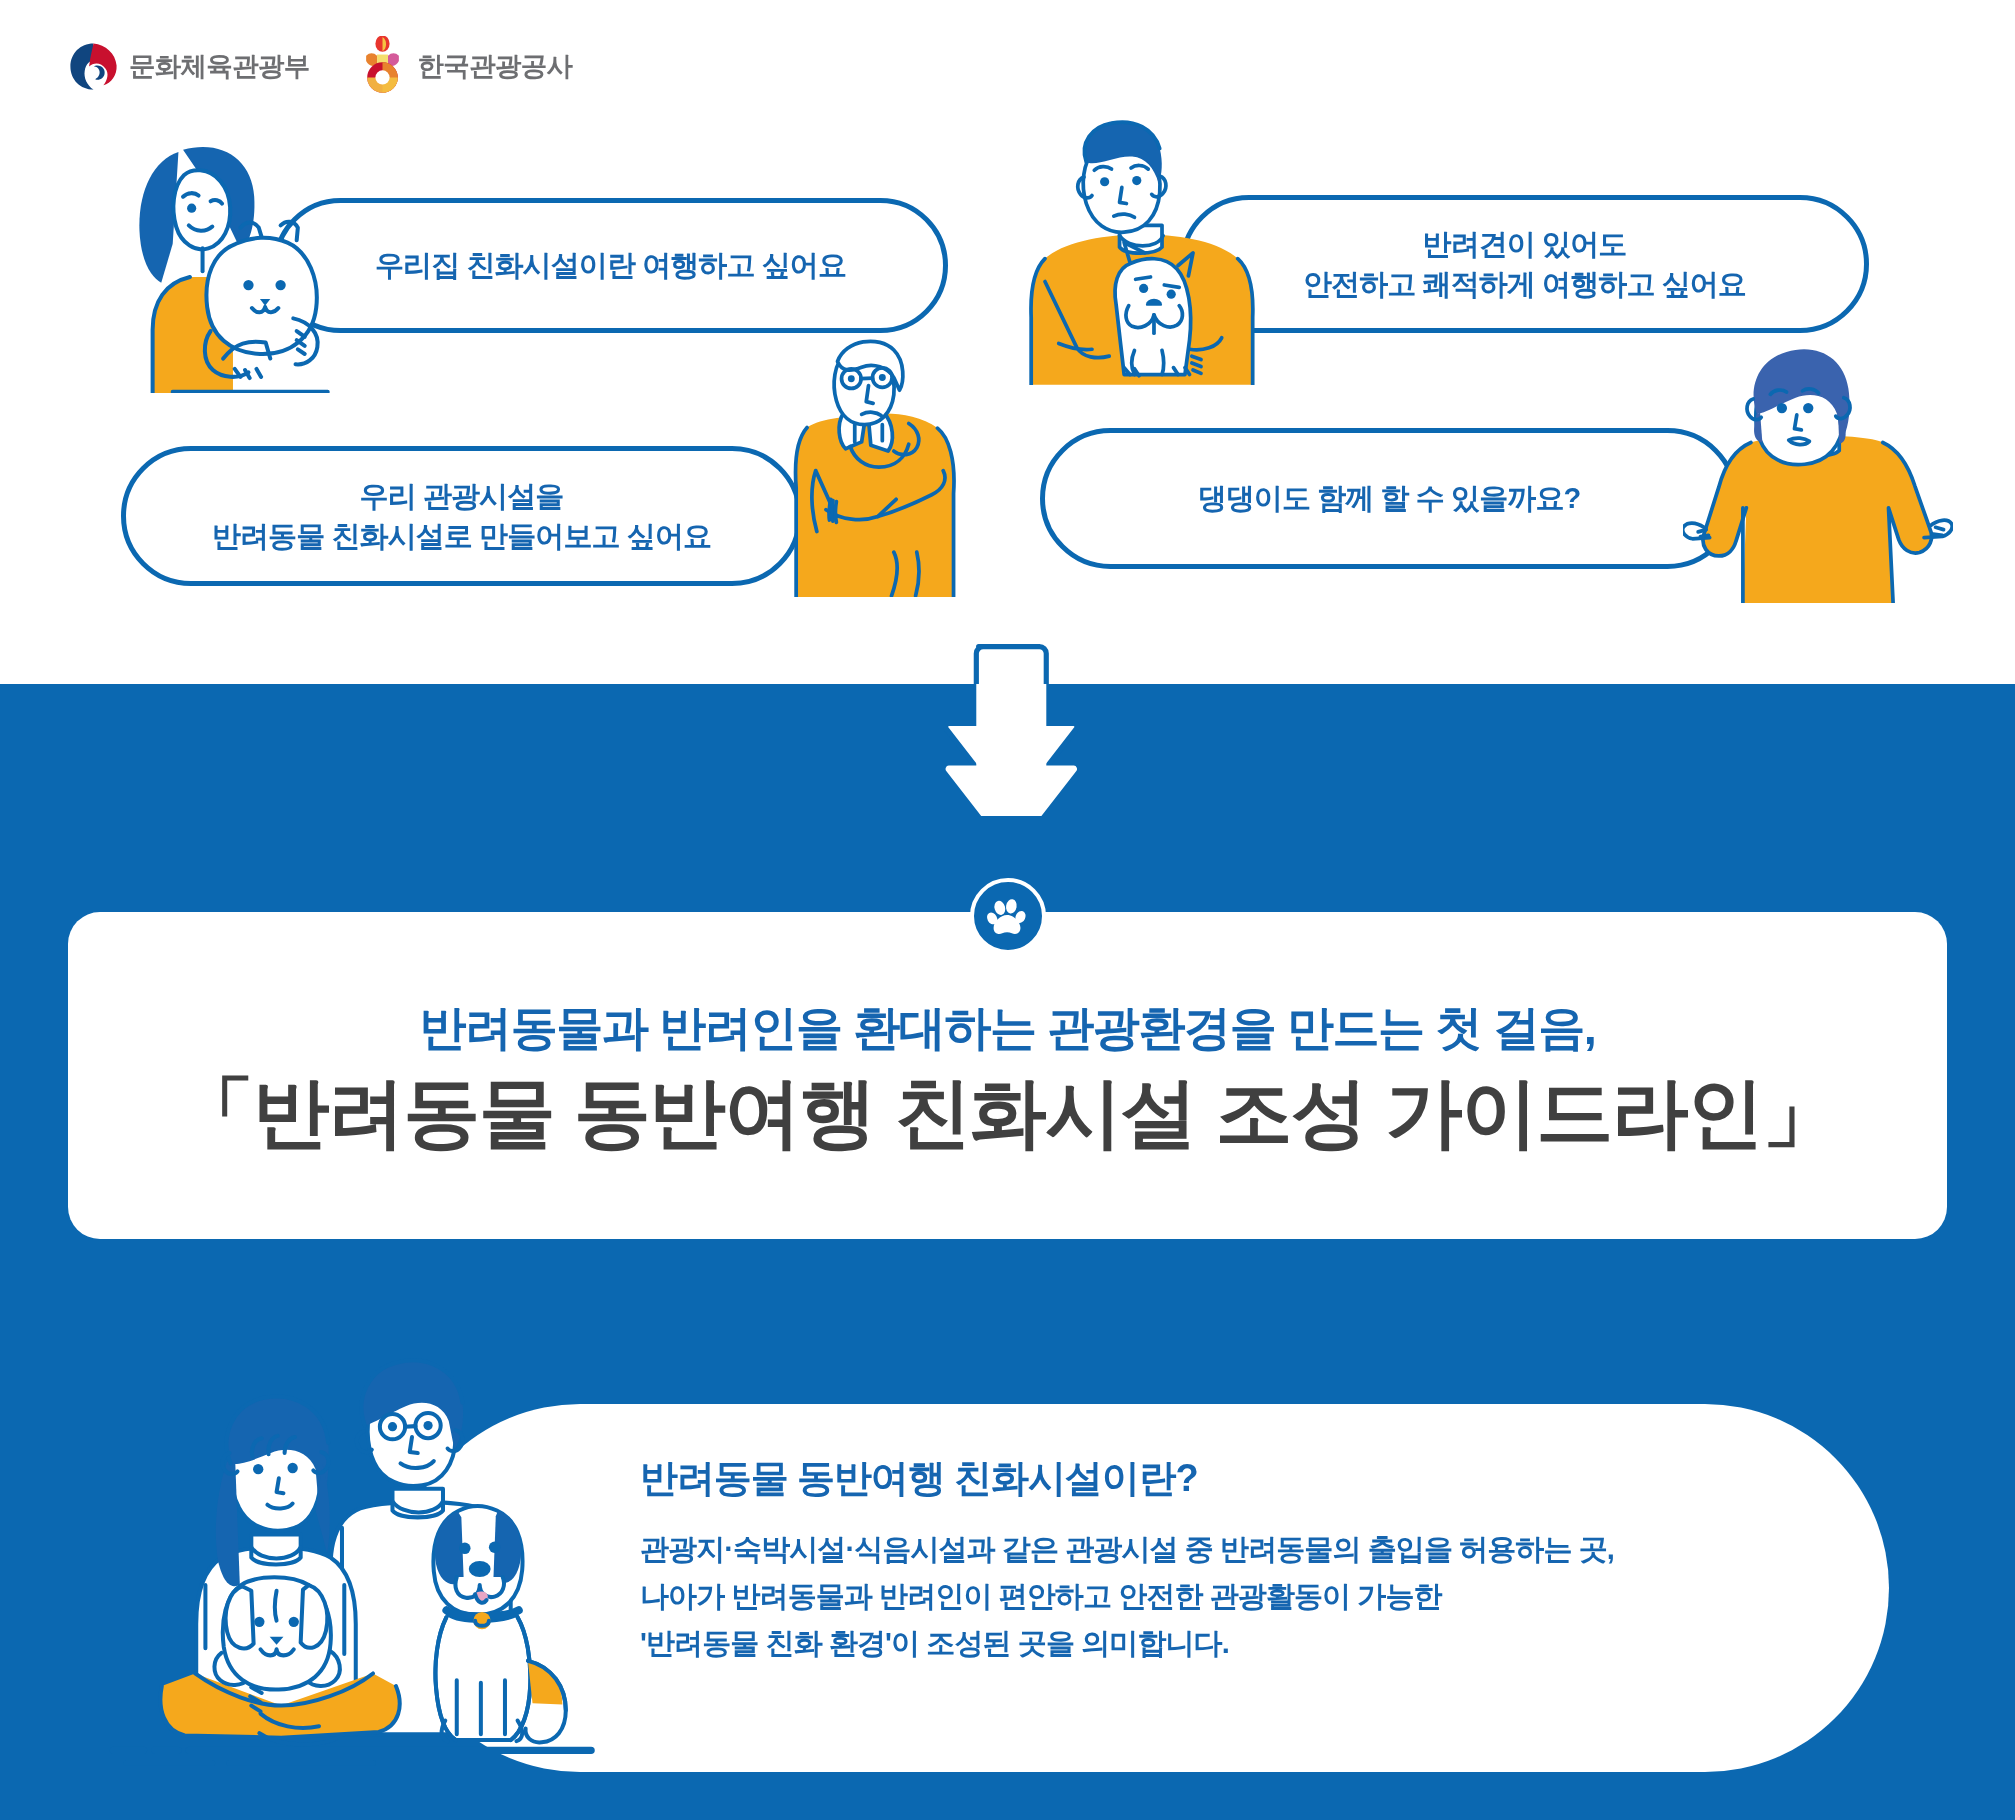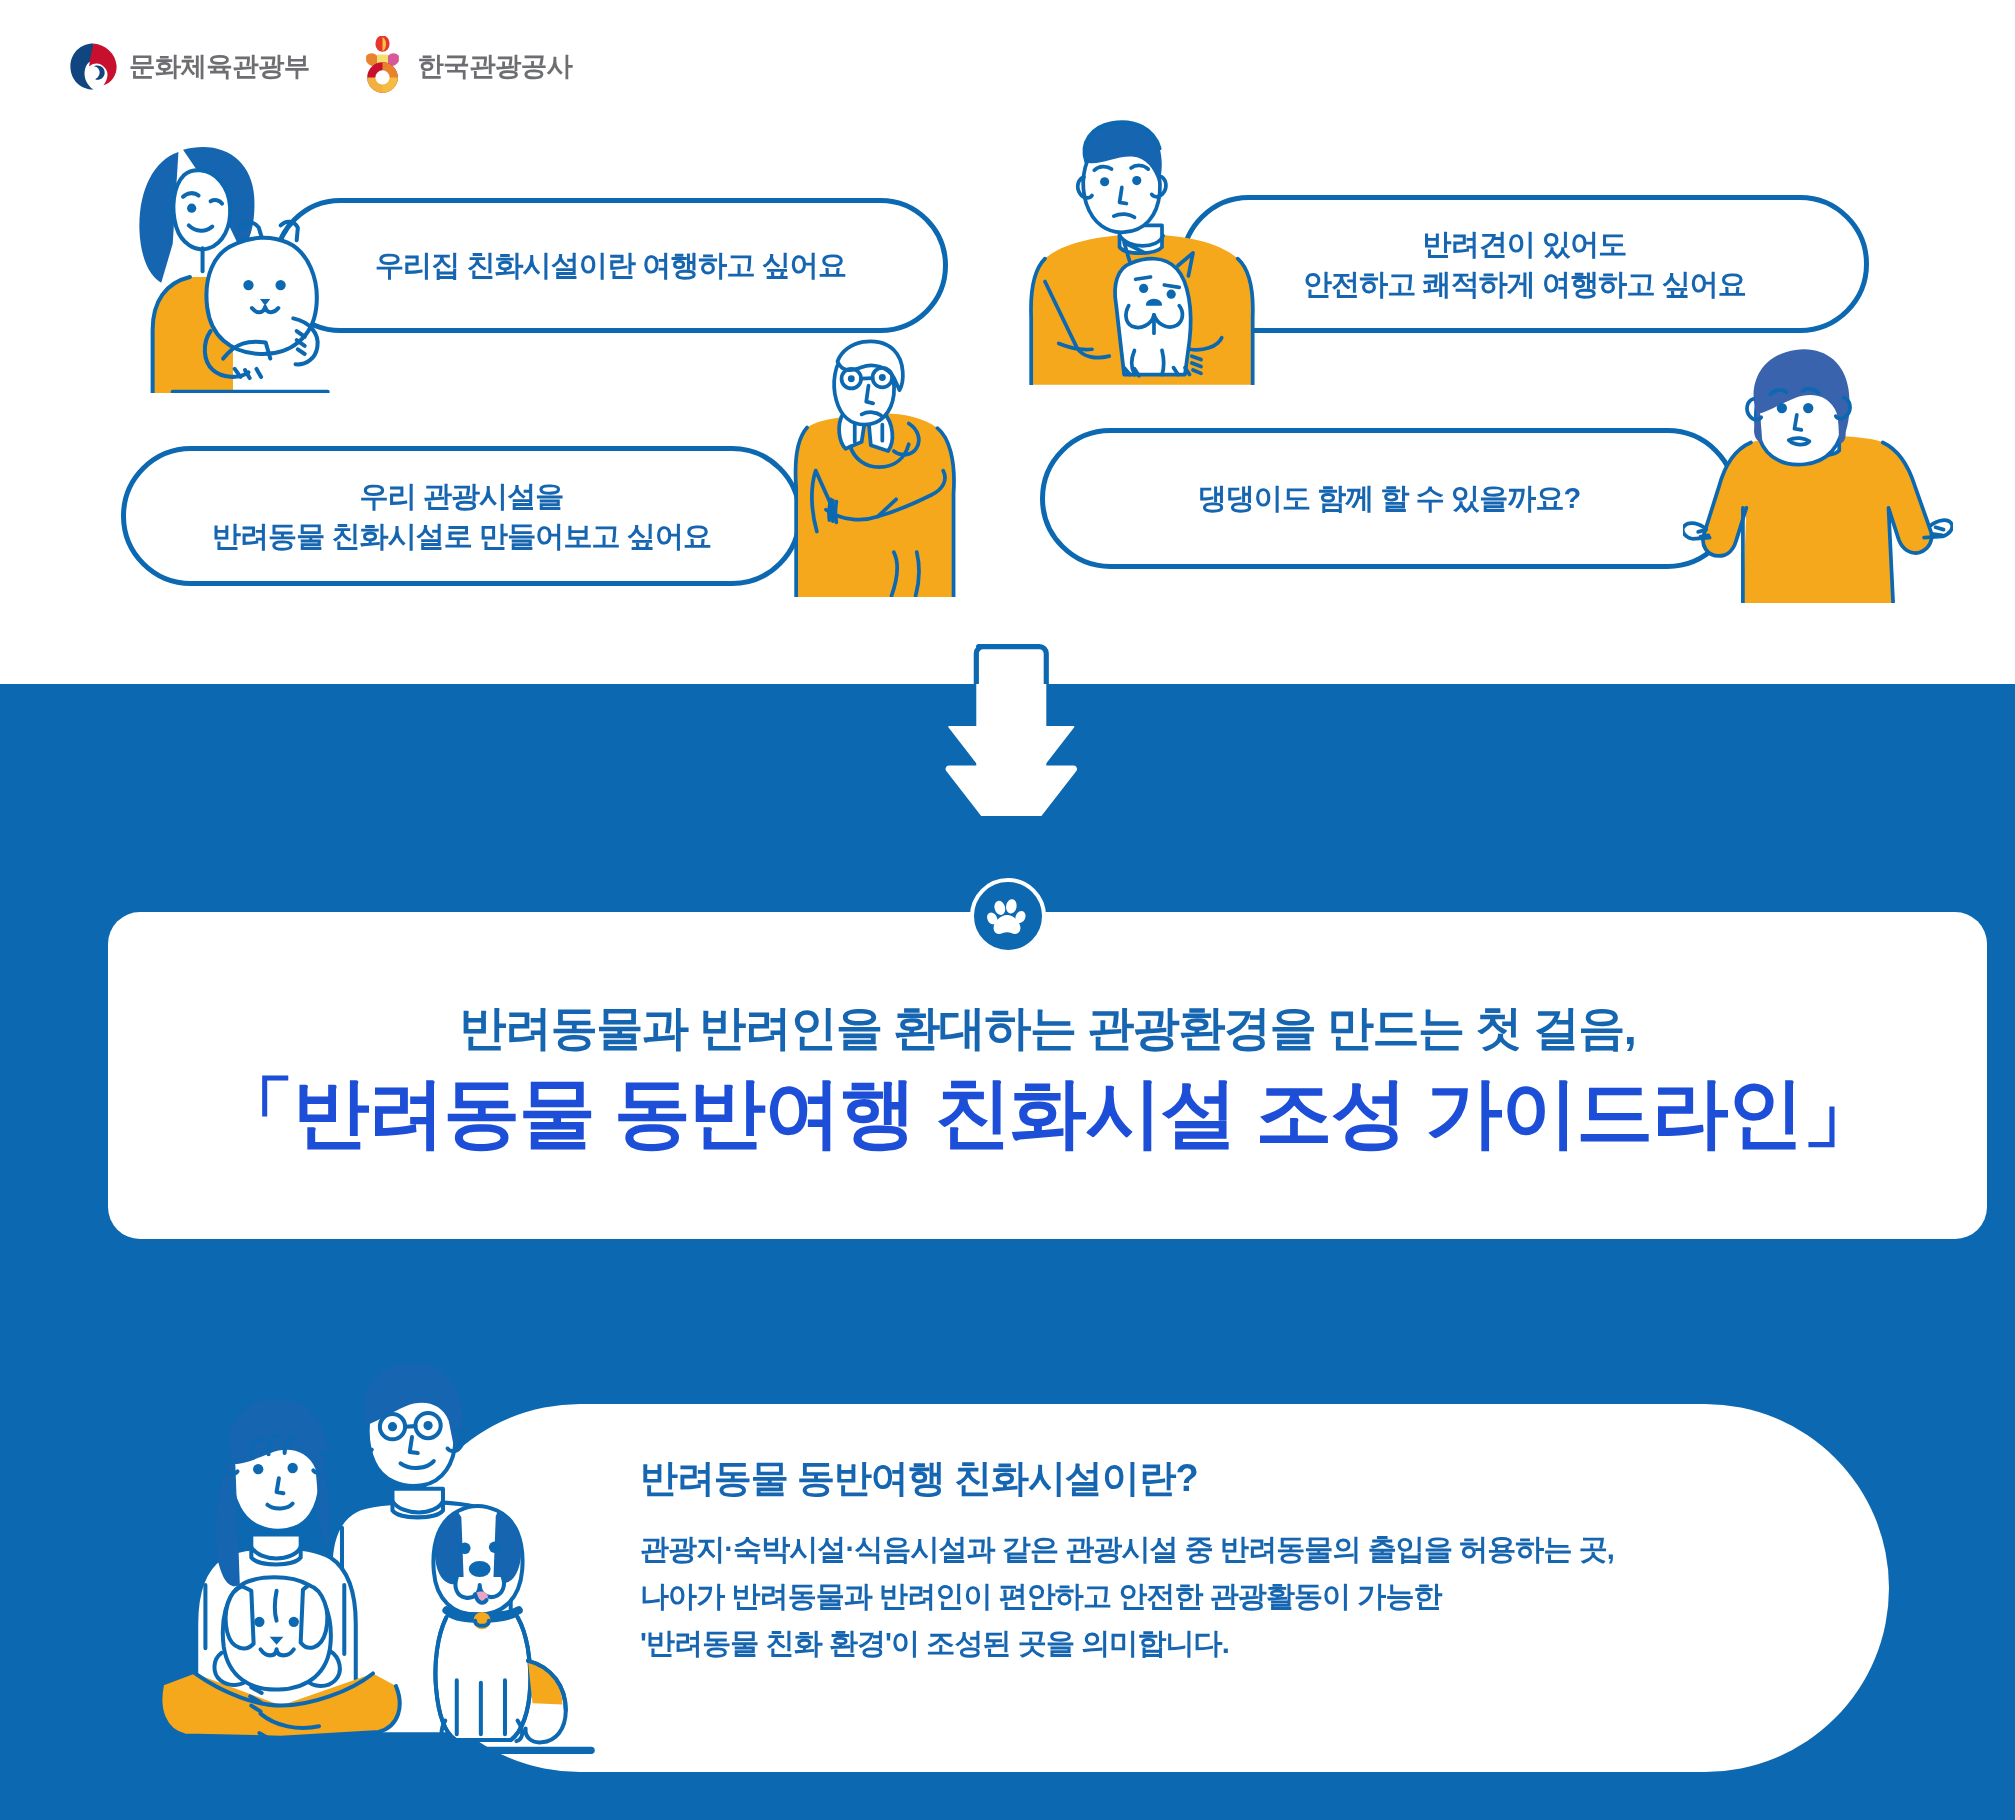--- a/index.html
+++ b/index.html
@@ -107,21 +107,20 @@
     top: 912px;
     width: 1879px;
     height: 327px;
     background: #ffffff;
     border-radius: 32px;
     z-index: 4;
     display: flex;
     flex-direction: column;
     align-items: center;
     justify-content: center;
-    margin-left: 40px;
   }
   .paw-badge {
     position: absolute;
     left: 970px;
     top: 878px;
     width: 76px;
     height: 76px;
     border-radius: 50%;
     background: #0B68B1;
     border: 4px solid #ffffff;
@@ -135,21 +134,21 @@
     font-size: 47px;
     font-weight: 600;
     color: #1565B0;
     letter-spacing: -1.4px;
     margin-bottom: 11.5px;
     white-space: nowrap;
   }
   .title-main {
     font-size: 77px;
     font-weight: 800;
-    color: #1d4ed8;
+    color: #404040;
     letter-spacing: -1.7px;
     white-space: nowrap;
     line-height: 1.08;
   }
 
   
   .info-pill {
     position: absolute;
     left: 396px;
     top: 1404px;

